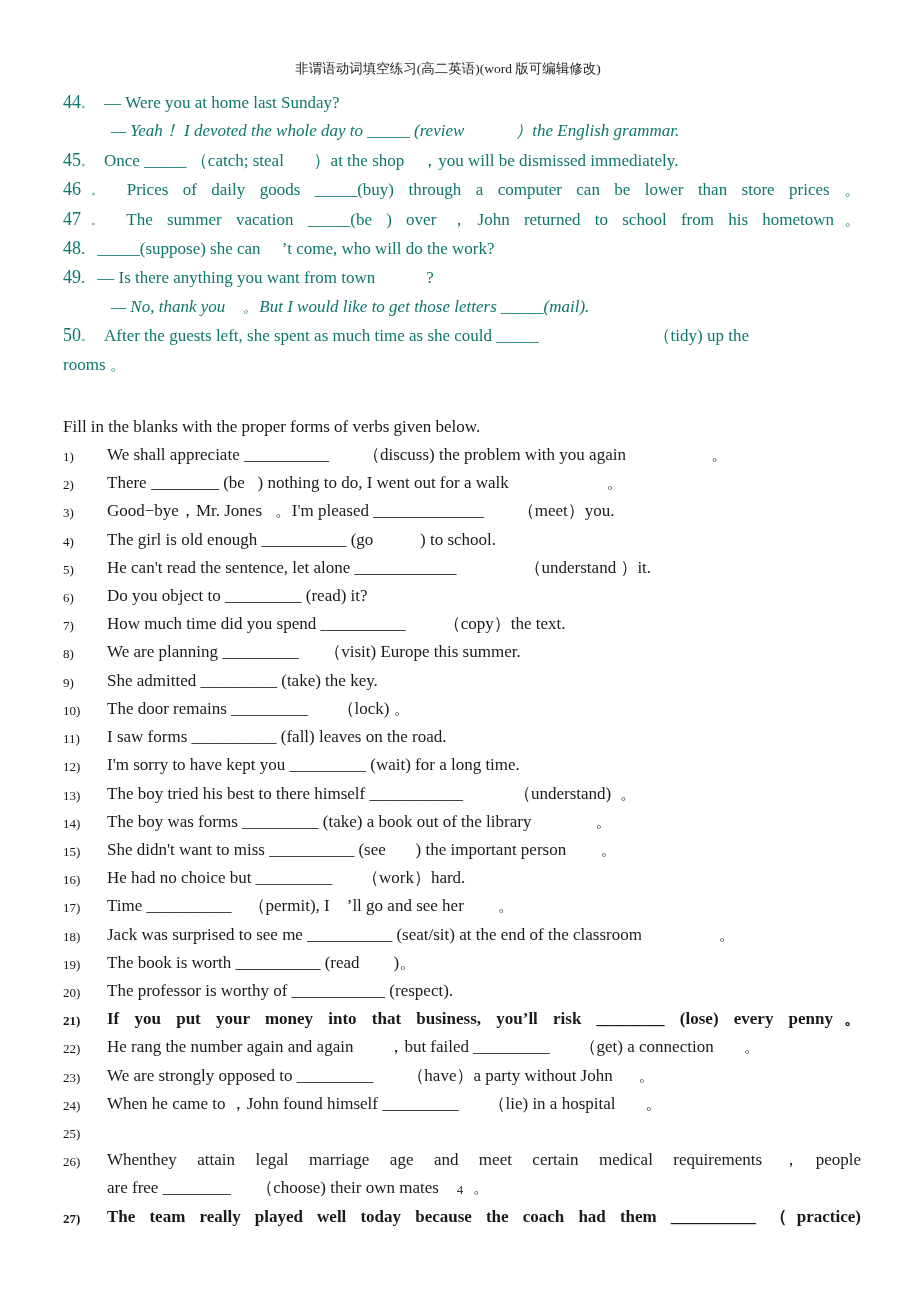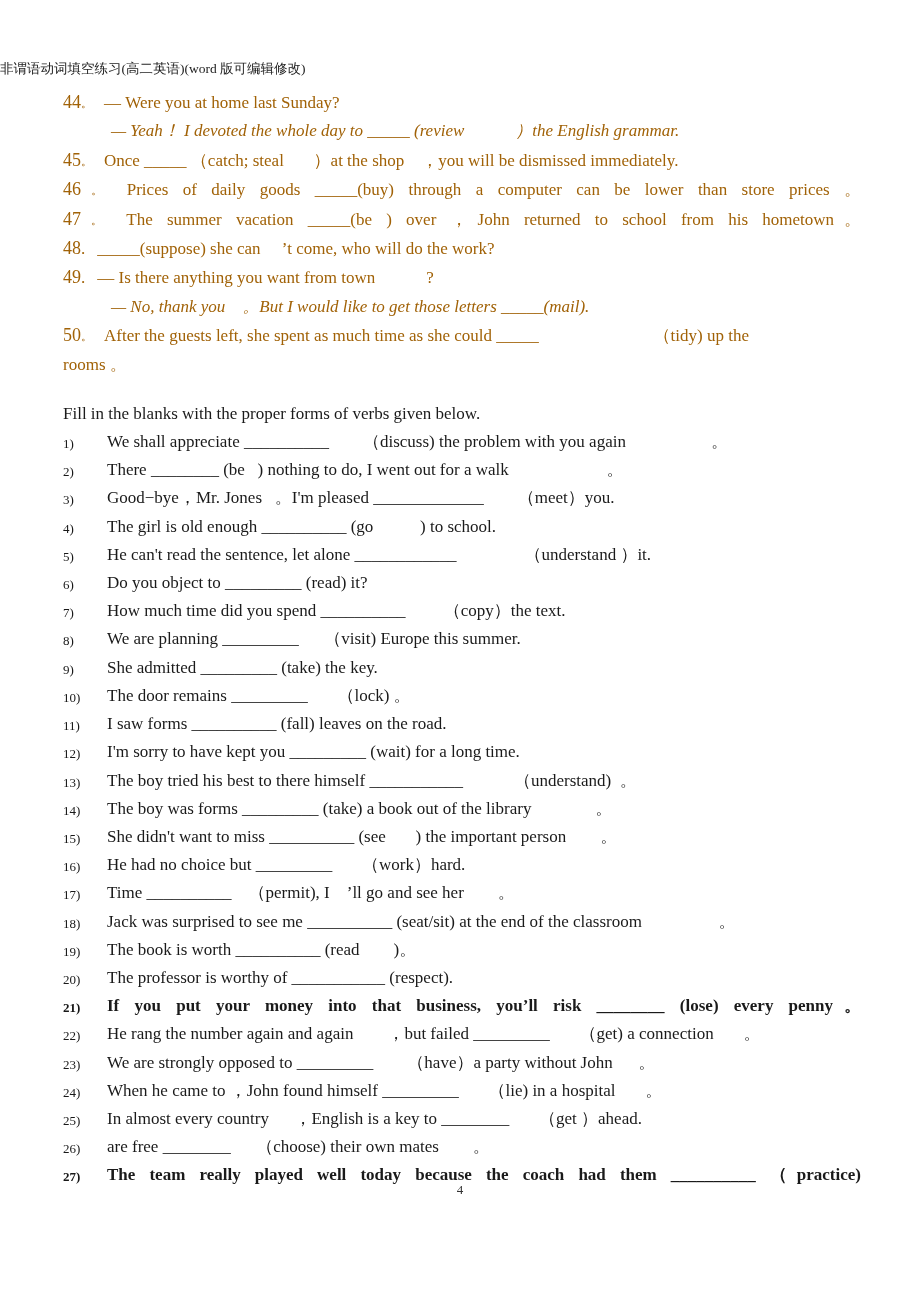--- a/index.html
+++ b/index.html
@@ -22,40 +22,40 @@
     width: 920px;
     height: 1302px;
     background: #fff;
   }
 
   .doc-header {
     position: absolute;
     top: 60px;
     left: 0;
     width: 896px;
-    text-align: left;
+    text-align: center;
     font-size: 13.5px;
     letter-spacing: 0px;
     color: #222;
     white-space: nowrap;
   }
 
   .content {
     position: absolute;
     left: 63px;
     top: 88px;
     width: 798px;
   }
 
   
   .ln {
     position: relative;
     font-size: 17px;
     line-height: 28.4px;
-    color: #a16207;
+    color: #0f766e;
     white-space: pre-wrap;
     word-spacing: 0px;
   }
 
   .ln.just {
     text-align: justify;
     text-align-last: justify;
     white-space: normal;
   }
 
@@ -74,21 +74,21 @@
     letter-spacing: 0;
   }
 
   .gap-s  { display:inline-block; width: 12px; }
 
   
   .instruction {
     position: relative;
     font-size: 17px;
     line-height: 28px;
-    margin-top: 21px;
+    margin-top: 34px;
   }
 
   
   .olist {
     margin: 0;
     padding: 0;
     list-style: none;
   }
   .oitem {
     position: relative;
@@ -199,23 +199,23 @@
       <li class="oitem"><span class="marker">20)</span><span>The professor is worthy of ___________ (respect).</span></li>
 
       <li class="oitem just"><span class="marker">21)</span><span>If you put your money into that business, you’ll risk ________ (lose) every penny。</span></li>
 
       <li class="oitem"><span class="marker">22)</span><span>He rang the number again and again        ，but failed _________       （get) a connection       。</span></li>
 
       <li class="oitem"><span class="marker">23)</span><span>We are strongly opposed to _________        （have）a party without John      。</span></li>
 
       <li class="oitem"><span class="marker">24)</span><span>When he came to ，John found himself _________       （lie) in a hospital       。</span></li>
 
-      <li class="oitem"><span class="marker">25)</span><span>In almost every country      ，English is a key to ________       （get ）ahead.</span></li>
-
-      <li class="oitem"><span class="marker">26)</span><span class="cont-line" style="white-space:pre-wrap;">are free ________      （choose) their own mates        。</span></li>
+      <li class="oitem"><span class="marker">25)</span></li>
+
+      <li class="oitem"><span class="marker">26)</span><span class="cont-line just-line" style="text-align:justify;text-align-last:justify;">Whenthey attain legal marriage age and meet certain medical requirements ，people</span><span class="cont-line" style="white-space:pre-wrap;">are free ________      （choose) their own mates        。</span></li>
 
       <li class="oitem just"><span class="marker">27)</span><span>The team really played well today because the coach had them __________ （practice)</span></li>
 
     </ol>
   </div>
 
   <div class="page-number">4</div>
 
 </div>
 

